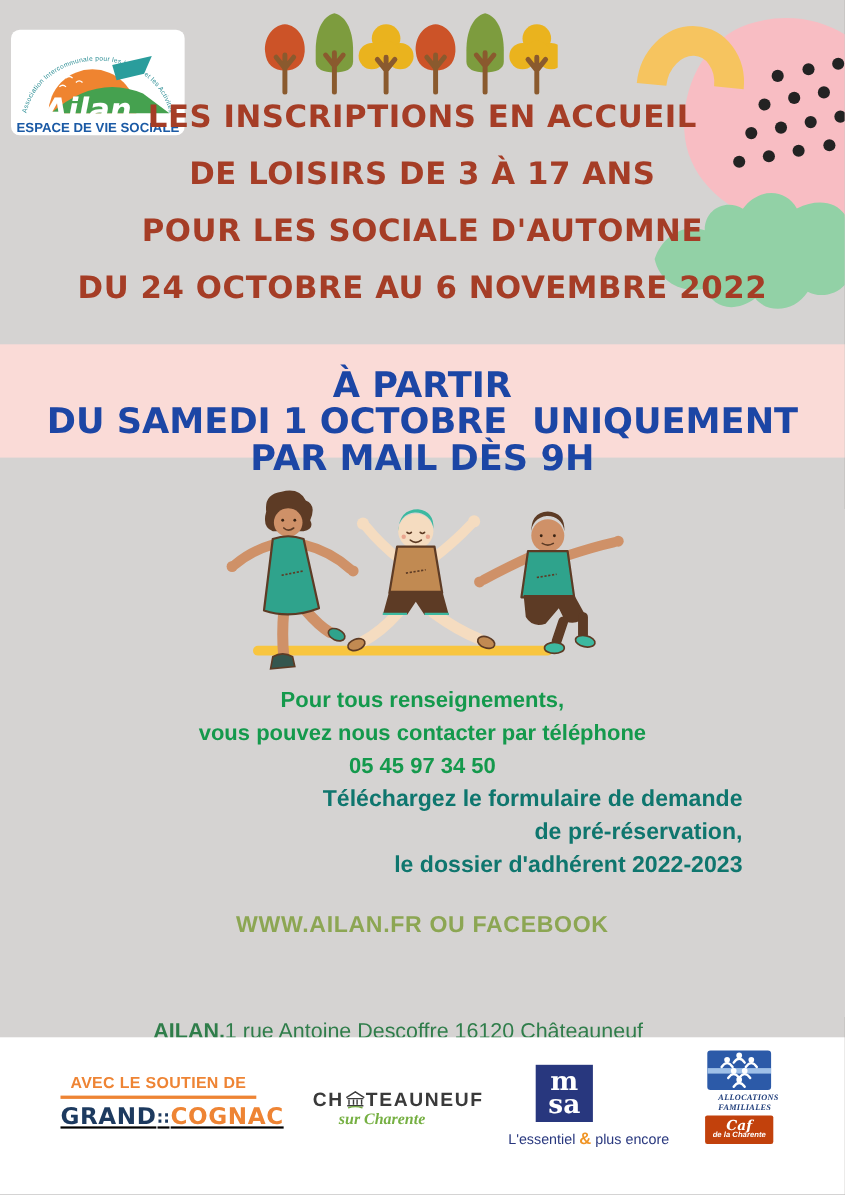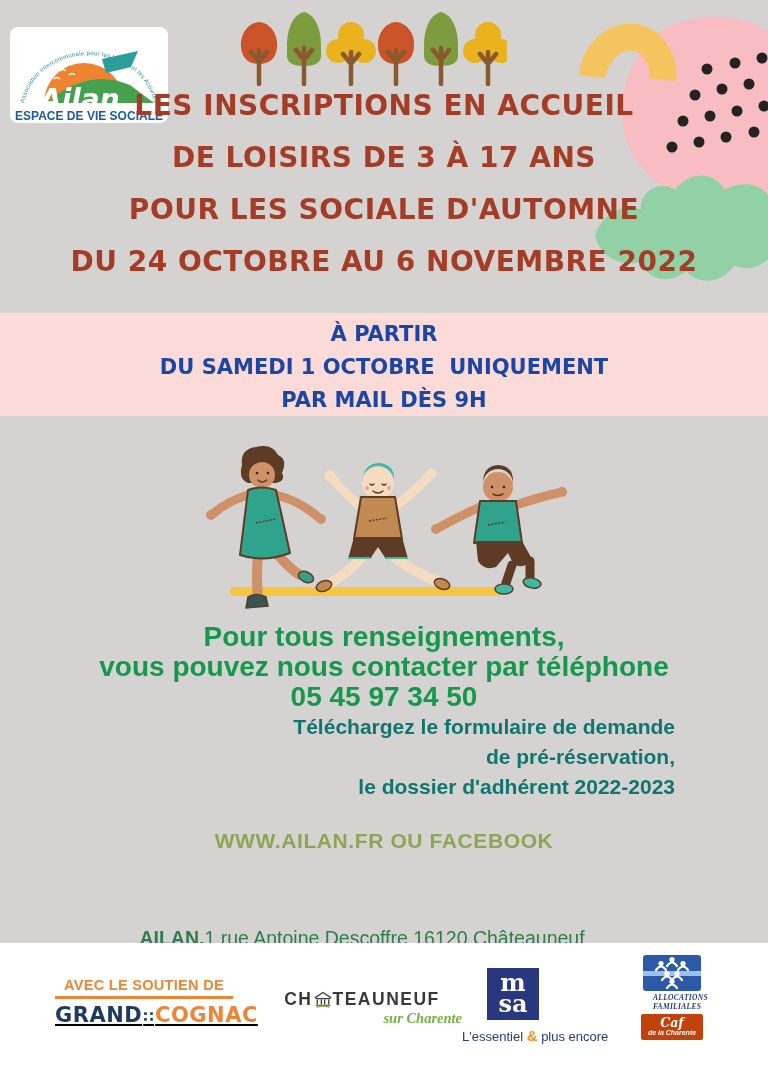--- a/index.html
+++ b/index.html
@@ -14,45 +14,45 @@
   .logo{left:10px;top:26px;width:158px;height:98px;}
 
   
   .trees{left:237px;top:8px;width:270px;height:78px;}
 
   
   .headline{left:0;top:80px;width:768px;text-align:center;color:#a53d26;
     font-family:"DejaVu Sans",sans-serif;font-weight:bold;font-size:28px;line-height:52px;letter-spacing:.5px;}
 
   
-  .banner{left:0;top:313px;width:768px;height:103px;background:#fadbd7;box-sizing:border-box;padding-top:5px;
-    text-align:center;color:#1c46a5;font-family:"DejaVu Sans",sans-serif;font-weight:bold;font-size:21px;line-height:33px;}
+  .banner{left:0;top:313px;width:768px;height:103px;background:#fadbd7;box-sizing:border-box;padding-top:21px;
+    text-align:center;color:#1c46a5;font-family:"DejaVu Sans",sans-serif;font-weight:bold;font-size:32px;line-height:33px;}
   .banner div{white-space:pre-wrap;}
 
   
   .kids{left:178px;top:437px;width:398px;height:183px;}
 
   
-  .contact{left:0;top:622px;width:768px;text-align:center;color:#14994c;font-weight:bold;font-size:28px;line-height:30px;}
+  .contact{left:0;top:622px;width:768px;text-align:center;color:#14994c;font-weight:bold;font-size:20px;line-height:30px;}
   .download{left:0;top:712px;width:675px;text-align:right;color:#0f766e;font-weight:bold;font-size:21px;line-height:30px;}
   .documents{left:0;top:826px;width:768px;text-align:center;color:#8ca653;font-weight:bold;font-size:21px;line-height:29px;letter-spacing:.6px;}
   .address{left:0;top:925px;width:724px;text-align:center;color:#2f7d4a;font-size:19.5px;line-height:26px;}
   .address .addr-name{font-weight:bold;}
 
   
   .footer{left:0;bottom:0;width:768px;height:143px;background:#ffffff;}
   .gc{position:absolute;left:55px;top:33px;width:178px;text-align:center;}
   .gc-support{color:#ee8434;font-weight:bold;font-size:14.5px;line-height:18px;letter-spacing:.3px;}
   .gc-rule{height:2.5px;background:#ee8434;margin:2px 0 4px;}
   .gc-name{font-family:"DejaVu Sans",sans-serif;font-weight:bold;font-size:21px;line-height:24px;letter-spacing:.5px;white-space:nowrap;text-decoration:underline;}
   .gc-w1{color:#1d3a5f;}
   .gc-dots{color:#1d3a5f;font-size:15px;margin:0 1px;}
   .gc-w2{color:#ee8434;}
 
-  .chat{position:absolute;left:262px;top:46px;width:200px;text-align:right;}
+  .chat{position:absolute;left:262px;top:46px;width:200px;text-align:left;}
   .chat-name{color:#3a3a3a;font-weight:bold;font-size:17.5px;line-height:20px;letter-spacing:1.5px;display:flex;align-items:flex-end;justify-content:center;}
   .chat-name svg{margin:0 1px 1px;}
   .chat-sub{color:#76b043;font-family:"Liberation Serif",serif;font-style:italic;font-weight:bold;font-size:14.5px;line-height:18px;padding-left:46px;}
 
   .msa{position:absolute;left:462px;top:25px;width:140px;}
   .msa-row{display:flex;gap:6px;align-items:flex-start;padding-left:25px;}
   .msa-square{width:52px;height:52px;background:#28377e;color:#fff;display:flex;flex-direction:column;align-items:center;justify-content:center;
     font-family:"DejaVu Serif",serif;font-weight:bold;}
   .msa-m1{font-size:24px;line-height:19px;}
   .msa-m2{font-size:24px;line-height:24px;}

